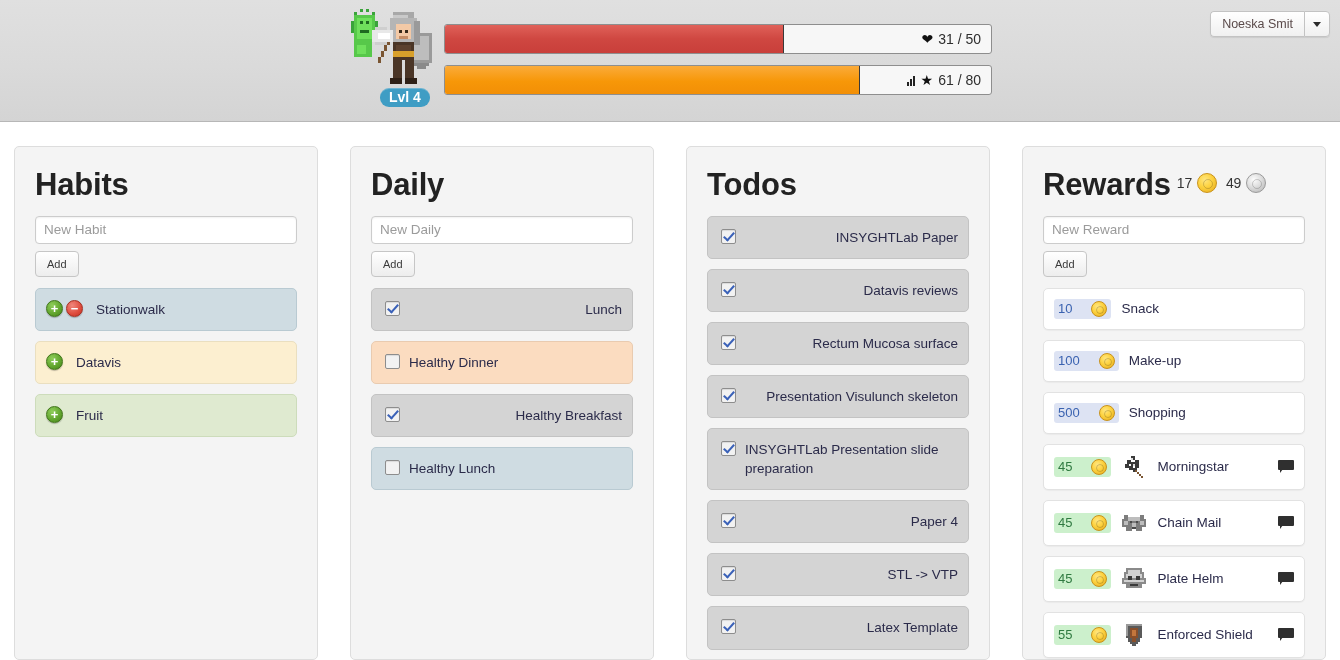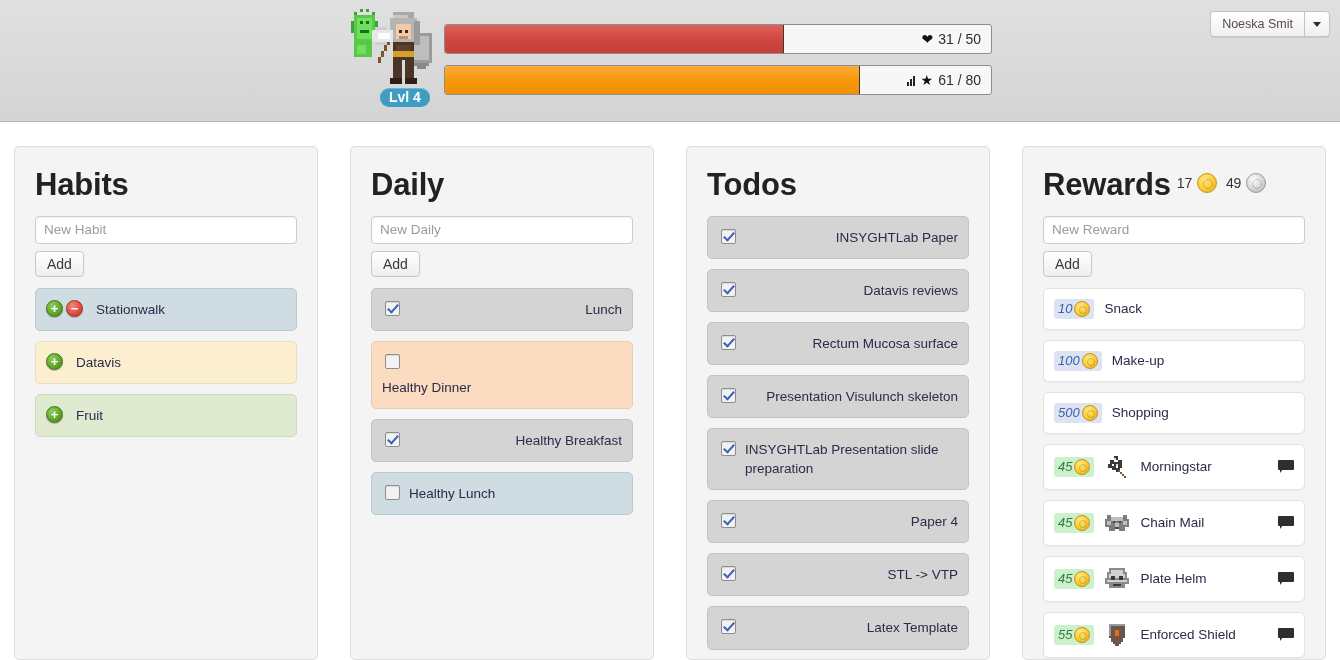--- a/index.html
+++ b/index.html
@@ -200,21 +200,21 @@
     box-shadow: inset 0 1px 2px rgba(0,0,0,.06);
     outline: none;
     font-family: "Liberation Sans", sans-serif;
   }
   .newinput::placeholder { color: #9b9b9b; }
 
   .addbtn {
     margin-top: 7px;
     height: 26px;
     padding: 0 11px;
-    font-size: 14px;
+    font-size: 11px;
     color: #3b3b3b;
     background: linear-gradient(to bottom, #ffffff 0%, #ededed 100%);
     border: 1px solid #c6c6c6;
     border-radius: 4px;
     cursor: pointer;
     font-family: "Liberation Sans", sans-serif;
   }
 
   .tasklist { margin-top: 11px; }
 
@@ -231,21 +231,21 @@
     min-height: 42px;
     border: 1px solid rgba(0,0,0,.10);
   }
   .task .tlabel { padding-top: 1px; }
 
   
   .t-blue   { background: #cfdce2; border-color: #b9cad2; }
   .t-cream  { background: #fcefd0; border-color: #eadfc0; }
   .t-green  { background: #dfead0; border-color: #cddcbb; }
   .t-gray   { background: #d4d4d4; border-color: #c3c3c3; justify-content: space-between; }
-  .t-orange { background: #fbdcc0; border-color: #e9cbb0; flex-direction: column; }
+  .t-orange { background: #fbdcc0; border-color: #e9cbb0; }
 
   .hbtn {
     width: 17px; height: 17px;
     border-radius: 50%;
     display: inline-flex;
     align-items: center; justify-content: center;
     font-size: 13px; font-weight: bold;
     color: #ffffff;
     line-height: 1;
     flex: 0 0 auto;
@@ -293,26 +293,25 @@
     align-items: center;
     gap: 10px;
     min-height: 42px;
     font-size: 13.5px;
     color: #2b2b4a;
     box-shadow: 0 1px 1px rgba(0,0,0,.04);
   }
   .cost {
     display: inline-flex;
     align-items: center;
-    gap: 2px;
+    gap: 19px;
     border-radius: 3px;
     padding: 2px 4px;
     font-size: 13px;
     flex: 0 0 auto;
-    font-style: italic;
   }
   .cost.custom { background: #dde3f3; color: #3a62b0; }
   .cost.gear   { background: #ccf0cc; color: #2f7a40; }
   .cost .coin { width: 16px; height: 16px; }
   .cost .coin::after { left: 4px; top: 4px; width: 6px; height: 6px; }
 
   .gear-icon-box {
     width: 26px; height: 24px;
     flex: 0 0 auto;
     display: flex; align-items: center; justify-content: center;

